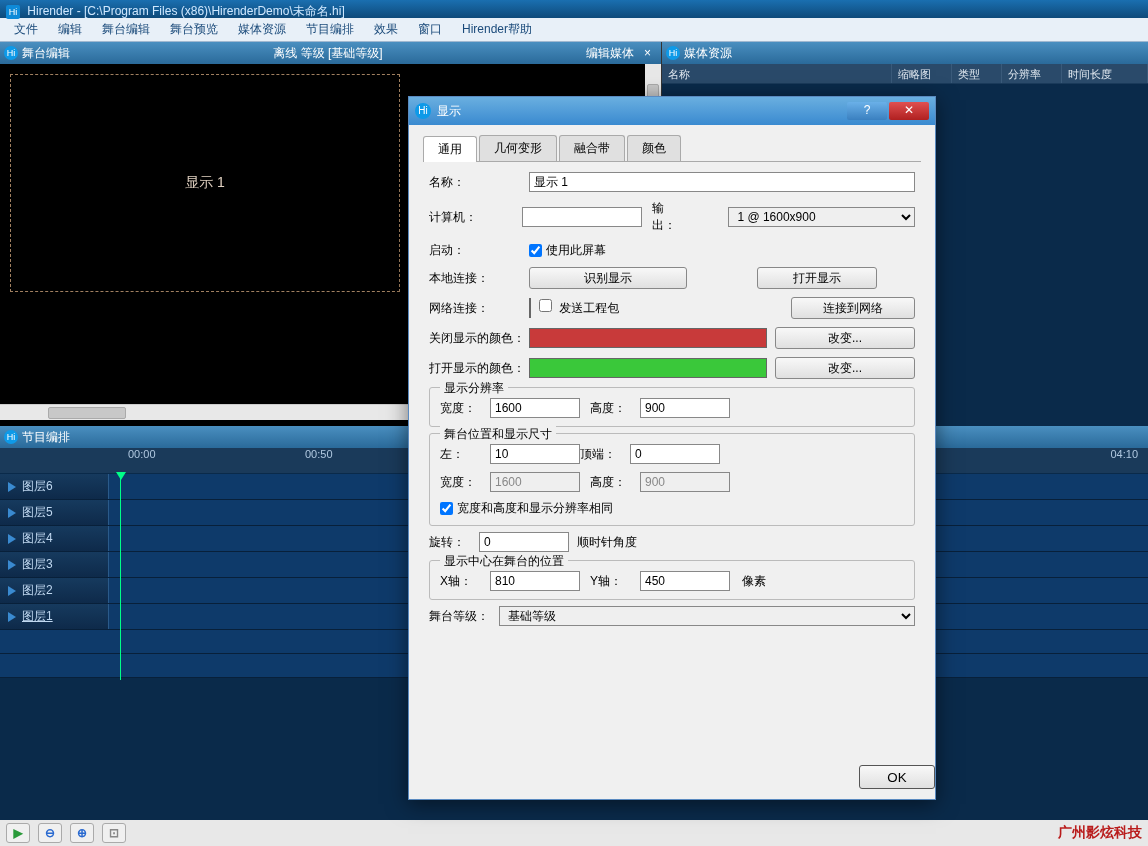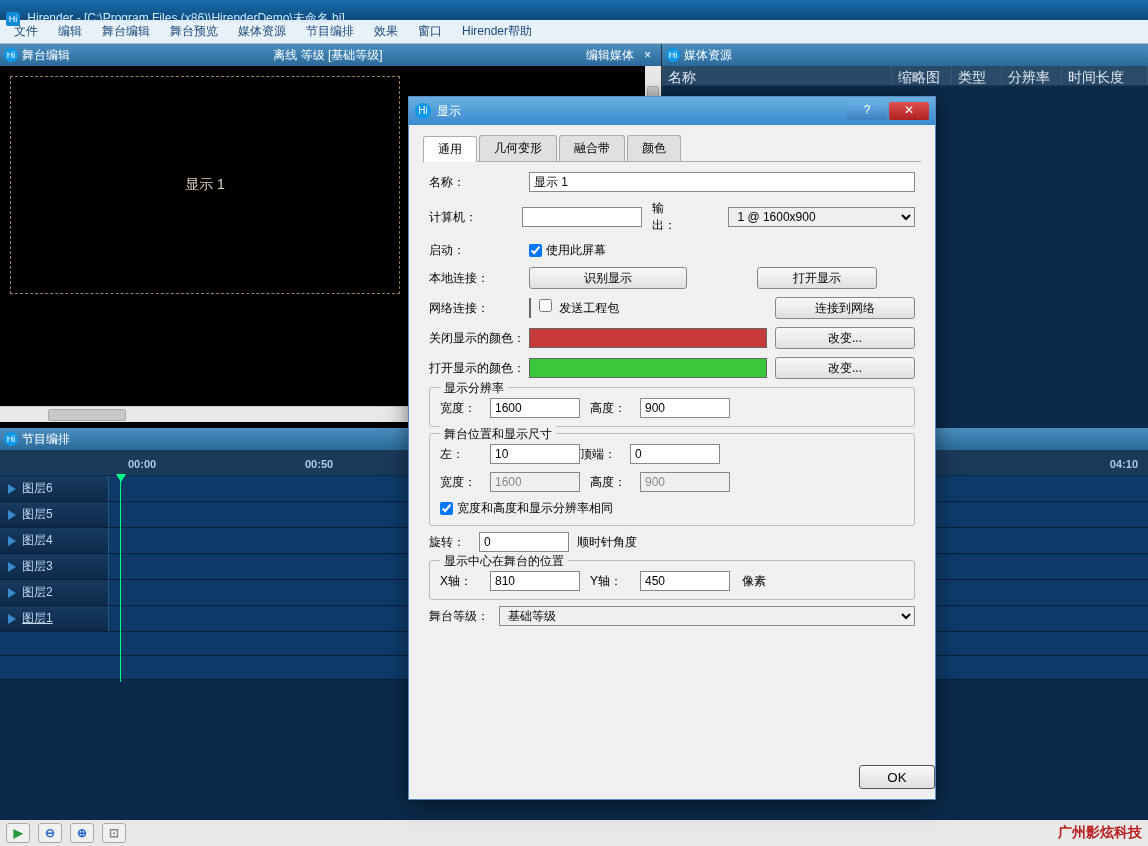--- a/index.html
+++ b/index.html
@@ -1,19 +1,19 @@
 <!DOCTYPE html>
 <html><head>
 <meta charset="utf-8">
 <style>
 * { box-sizing: border-box; margin: 0; padding: 0; font-family: "Microsoft YaHei", Tahoma, sans-serif; }
 body { background: #0a2a4a; width: 1148px; height: 846px; overflow: hidden; position: relative; font-size: 12px; }
 
 
-.titlebar { background: linear-gradient(#1a6fb0, #0e4a7a); height: 18px; color: #cfe8ff; padding: 10px 6px; font-size: 12px; }
+.titlebar { background: linear-gradient(#1a6fb0, #0e4a7a); height: 18px; color: #cfe8ff; padding: 3px 6px; font-size: 12px; }
 .titlebar .hi { display: inline-block; width: 14px; height: 14px; background: #0e8ad8; color: #fff; border-radius: 2px; text-align: center; line-height: 14px; font-size: 9px; margin-right: 4px; vertical-align: middle; }
 
 
 .menubar { background: #e8f0f8; height: 24px; border-bottom: 1px solid #a0b8d0; display: flex; align-items: center; padding: 0 4px; color: #1a4a7a; }
 .menubar span { padding: 3px 10px; cursor: default; }
 
 
 .panel-hdr { background: linear-gradient(#4a8fc0, #2a6a9a); height: 22px; color: #fff; display: flex; align-items: center; padding: 0 4px; font-size: 12px; }
 .panel-hdr .hi { display: inline-block; width: 14px; height: 14px; background: #0e9ae8; color: #fff; border-radius: 7px; text-align: center; line-height: 14px; font-size: 9px; margin-right: 4px; }
 .panel-hdr .close-x { margin-left: auto; color: #fff; padding: 0 6px; }
@@ -28,27 +28,27 @@
 .stage-hdr .center { flex: 1; text-align: center; }
 .stage-hdr .right { margin-left: auto; padding-right: 4px; }
 .stage-area { position: relative; height: 340px; background: #000; }
 .display-rect { position: absolute; left: 10px; top: 10px; width: 390px; height: 218px; border: 1px dashed #a08060; color: #e0d0c0; display: flex; align-items: center; justify-content: center; font-size: 14px; }
 .hscroll { height: 16px; background: #e8e8e8; border-top: 1px solid #ccc; position: relative; }
 .hscroll .thumb { position: absolute; left: 48px; top: 2px; width: 78px; height: 12px; background: #c8c8c8; border: 1px solid #aaa; border-radius: 2px; }
 .vscroll { position: absolute; right: 0; top: 22px; width: 16px; height: 340px; background: #e8e8e8; }
 .vscroll .thumb { position: absolute; left: 2px; top: 20px; width: 12px; height: 50px; background: #c8c8c8; border: 1px solid #aaa; border-radius: 2px; }
 
 
-.table-hdr { background: #2a4a6a; height: 20px; display: flex; color: #e0e8f0; font-size: 14px; border-bottom: 1px solid #1a3a5a; }
+.table-hdr { background: #2a4a6a; height: 20px; display: flex; color: #e0e8f0; font-size: 11px; border-bottom: 1px solid #1a3a5a; }
 .table-hdr div { padding: 3px 6px; border-right: 1px solid #3a5a7a; }
 
 
 .timeline { background: #0a2a4a; }
 .time-ruler { height: 26px; background: #1a3a5a; color: #b0c8e0; position: relative; font-size: 11px; border-bottom: 1px solid #0a2a4a; }
-.time-ruler .mark { position: absolute; top: 8px; font-weight: bold; }
+.time-ruler .mark { position: absolute; top: 0; }
 .playhead { position: absolute; left: 120px; top: 0; bottom: 0; width: 1px; background: #0f8; z-index: 5; }
 .playhead::before { content: ''; position: absolute; top: -2px; left: -4px; width: 0; height: 0; border-left: 5px solid transparent; border-right: 5px solid transparent; border-top: 8px solid #0f8; }
 .layer-row { height: 26px; background: linear-gradient(#163a5e, #0e2a4a); border-bottom: 1px solid #08203a; display: flex; align-items: center; color: #c0d8f0; }
 .layer-row .play-tri { width: 0; height: 0; border-top: 5px solid transparent; border-bottom: 5px solid transparent; border-left: 8px solid #3a8ad0; margin: 0 6px 0 8px; }
 .layer-row.sel .name { text-decoration: underline; }
 .layer-row .name { width: 86px; }
 .layer-row .track { flex: 1; border-left: 1px solid #2a5a8a; height: 100%; background: #0e3a6a; }
 .tl-bottom { position: absolute; bottom: 0; left: 0; right: 0; height: 26px; background: #e8e8e8; display: flex; align-items: center; padding: 0 6px; gap: 8px; }
 .tl-bottom .btn-ico { width: 24px; height: 20px; background: #f0f0f0; border: 1px solid #aaa; border-radius: 3px; display: flex; align-items: center; justify-content: center; color: #2a7a3a; font-weight: bold; }
 .watermark { margin-left: auto; color: #b91c1c; font-size: 14px; font-weight: bold; }
@@ -227,21 +227,21 @@
       <div class="row">
         <label>本地连接：</label>
         <button class="btn" style="width:158px">识别显示</button>
         <span style="width:70px"></span>
         <button class="btn" style="width:120px">打开显示</button>
       </div>
       <div class="row">
         <label>网络连接：</label>
         <div class="color-sw" style="background: rgb(224, 0, 0);" id="sw1"></div>
         <span style="margin:0 8px"><input type="checkbox" style=""> <span>发送工程包</span></span>
-        <button class="btn" style="width:140px;margin-left:auto">连接到网络</button>
+        <button class="btn" style="width:124px;margin-left:auto">连接到网络</button>
       </div>
       <div class="row">
         <label>关闭显示的颜色：</label>
         <div class="color-sw" style="flex: 1 1 0%; background: rgb(200, 58, 58);" id="sw2"></div>
         <button class="btn" style="width:140px;margin-left:8px">改变...</button>
       </div>
       <div class="row">
         <label>打开显示的颜色：</label>
         <div class="color-sw" style="flex: 1 1 0%; background: rgb(58, 200, 58);" id="sw3"></div>
         <button class="btn" style="width:140px;margin-left:8px">改变...</button>

